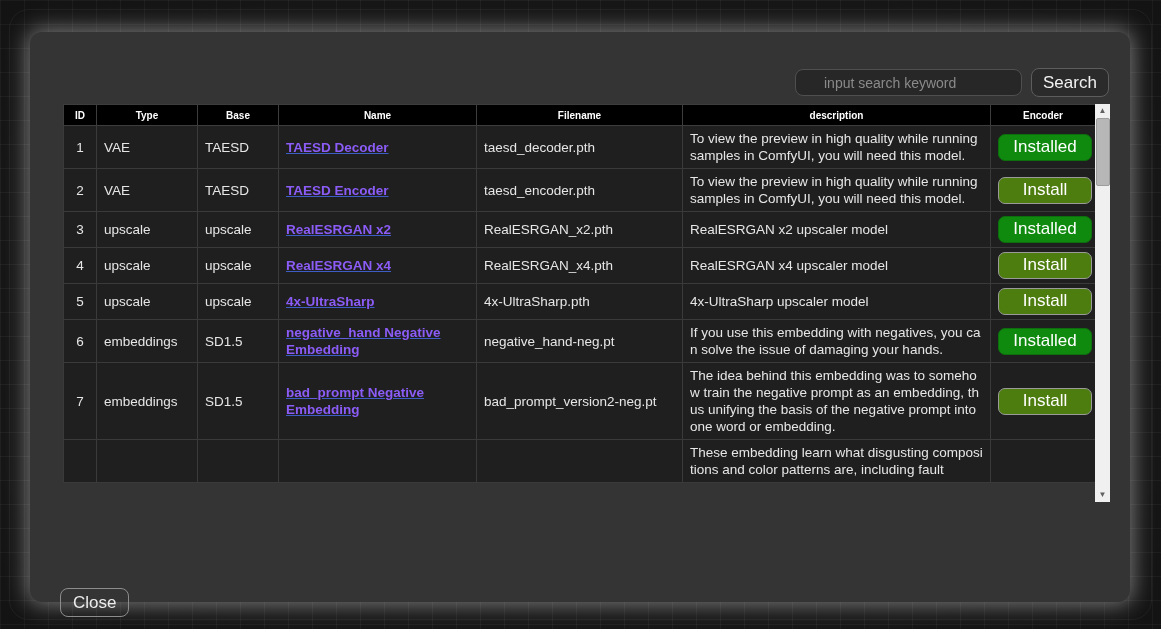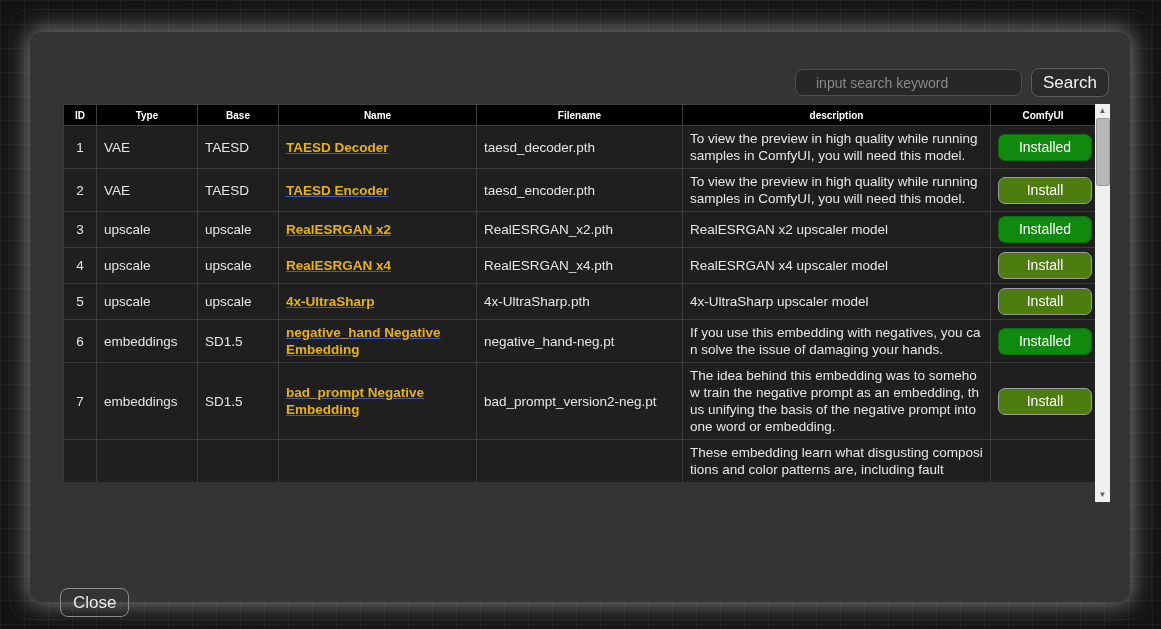--- a/index.html
+++ b/index.html
@@ -38,21 +38,21 @@
     padding:0 28px 0 12px;outline:none;
   }
   .filter-chevron{
     position:absolute;right:11px;top:5px;color:#fff;font-size:13px;
     pointer-events:none;line-height:14px;font-weight:bold;
   }
   
   input.search{
     position:absolute;left:765px;top:37px;width:227px;height:27px;box-sizing:border-box;
     background:#272727;border:1px solid #4f4f4f;border-radius:8px;color:#cfcfcf;
-    font-family:"Liberation Sans", sans-serif;font-size:14px;padding:0 20px;outline:none;
+    font-family:"Liberation Sans", sans-serif;font-size:14px;padding:0 28px;outline:none;
   }
   input.search::placeholder{color:#8a8a8a;}
   .search-btn{
     position:absolute;left:1001px;top:36px;height:29px;box-sizing:border-box;
     background:#2b2b2b;border:1px solid #5d5d5d;border-radius:8px;color:#f2f2f2;
     font-family:"Liberation Sans", sans-serif;font-size:17px;padding:0 11px;cursor:pointer;
   }
   
   .table-zone{position:absolute;left:33px;top:72px;width:1047px;height:398px;display:flex;}
   .table-clip{width:1032px;height:398px;overflow:hidden;}
@@ -63,26 +63,26 @@
     border:1px solid #3d3d3d;padding:0 4px;text-align:center;font-size:10px;
   }
   table.models td{
     background:#1f1f1f;border:1px solid #3a3a3a;padding:4px 7px;
     line-height:17px;vertical-align:middle;
   }
   td.c-id{text-align:center;}
   td.c-desc{word-break:break-all;}
   td.c-dl{text-align:center;padding:4px 2px;}
   a.model-link{
-    color:#eab308;font-weight:bold;text-decoration:underline;
+    color:#8b5cf6;font-weight:bold;text-decoration:underline;
     text-decoration-color:#3d5cc5;cursor:pointer;text-align:right;
   }
   .btn{
     display:inline-block;min-width:94px;box-sizing:border-box;height:27px;
-    border-radius:7px;font-family:"Liberation Sans", sans-serif;font-size:14px;
+    border-radius:7px;font-family:"Liberation Sans", sans-serif;font-size:17px;
     color:#fff;text-align:center;line-height:24px;cursor:pointer;padding:0 6px;
   }
   .btn-installed{background:#0f8a0f;border:1px solid #0c6e0c;}
   .btn-install{background:#4d7c0f;border:1px solid #9a9a9a;}
   
   .scrollbar{width:15px;height:398px;background:#f0f0f0;position:relative;}
   .sb-arrow{position:absolute;left:0;width:15px;height:14px;color:#606060;
     font-size:8px;text-align:center;line-height:14px;cursor:pointer;}
   .sb-up{top:0;}
   .sb-down{bottom:0;}
@@ -120,21 +120,21 @@
           <col style="width:105px">
         </colgroup>
         <tbody>
             <tr>
           <th>ID</th>
           <th>Type</th>
           <th>Base</th>
           <th>Name</th>
           <th>Filename</th>
           <th>description</th>
-          <th>ComfyUI</th>
+          <th>Encoder</th>
         </tr>
         <tr>
           <td class="c-id">1</td>
           <td>VAE</td>
           <td>TAESD</td>
           <td><a class="model-link">TAESD Decoder</a></td>
           <td>taesd_decoder.pth</td>
           <td class="c-desc">To view the preview in high quality while running samples in ComfyUI, you will need this model.</td>
           <td class="c-dl"><span class="btn btn-installed">Installed</span></td>
         </tr>

